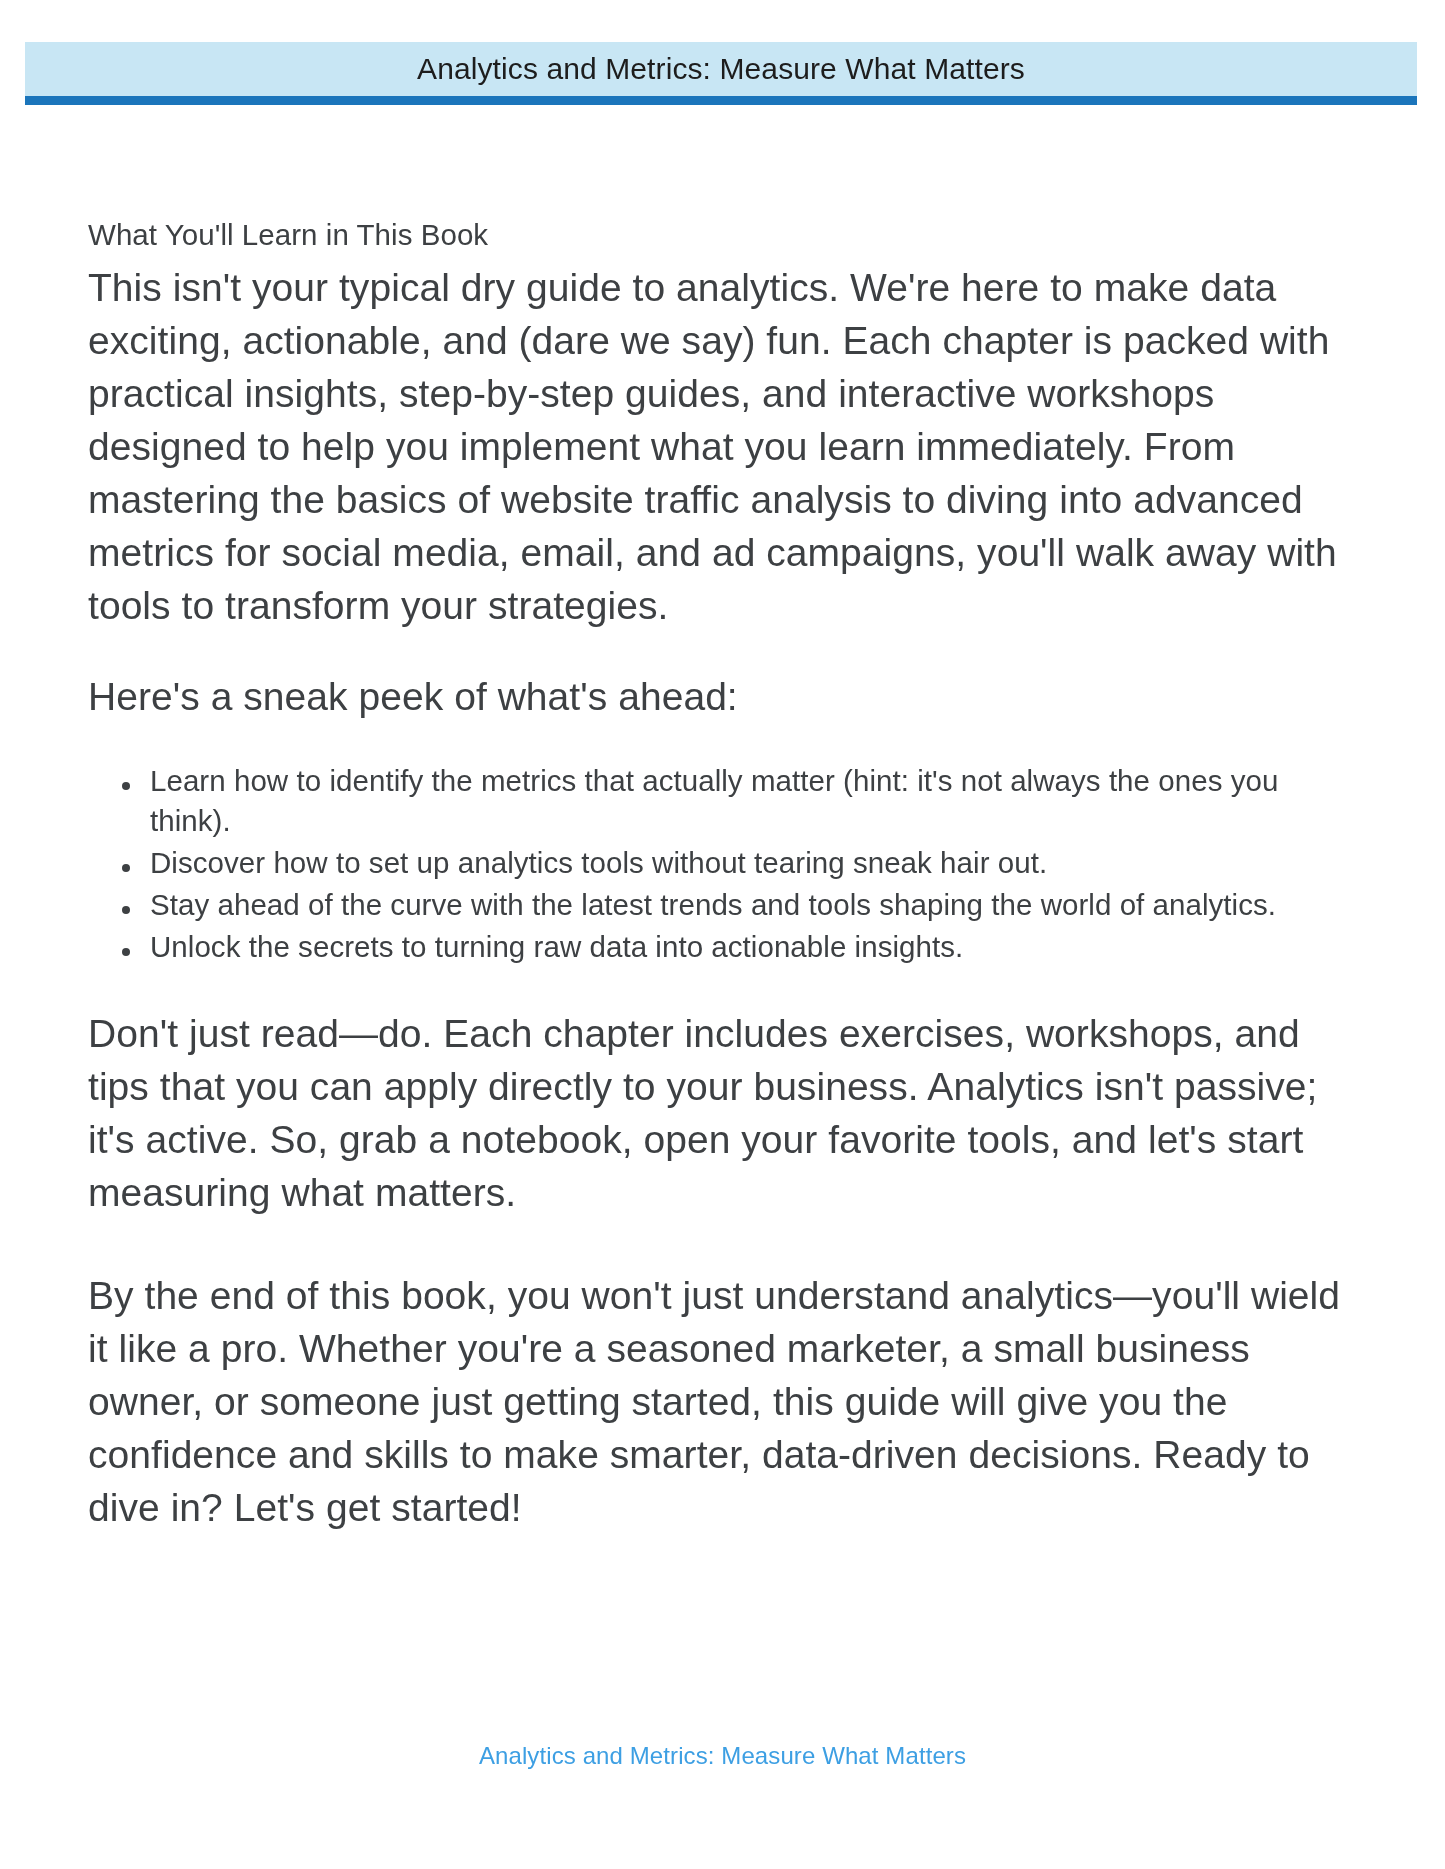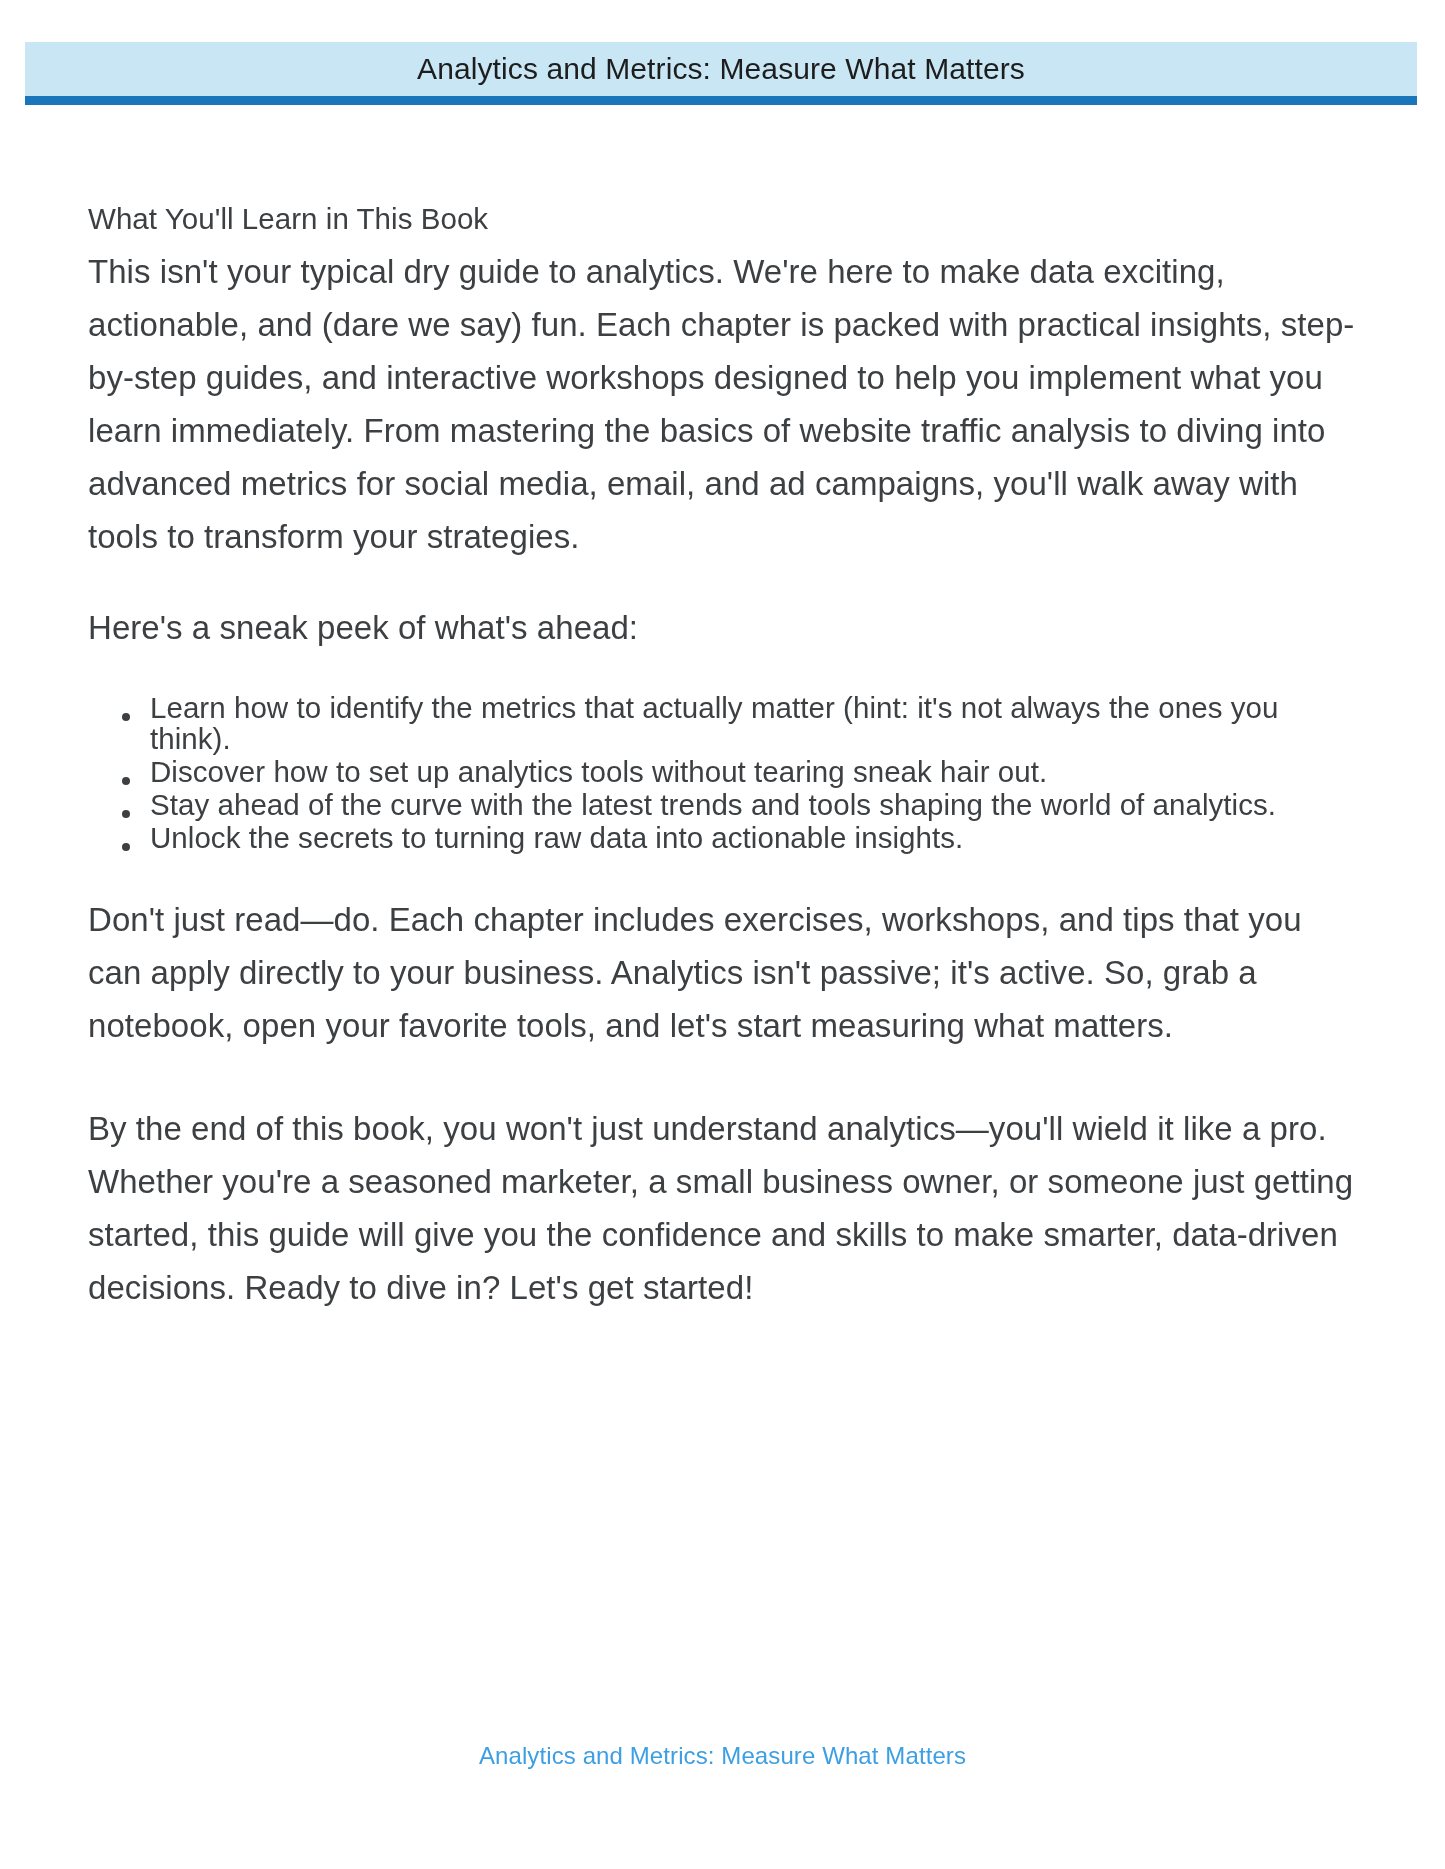--- a/index.html
+++ b/index.html
@@ -40,26 +40,26 @@
     top: 96px;
     width: 1392px;
     height: 9px;
     background: #1b75bb;
   }
 
   
   .content {
     position: absolute;
     left: 88px;
-    top: 192px;
+    top: 208px;
     width: 1270px;
   }
 
   .para {
-    font-size: 33px;
+    font-size: 39px;
     line-height: 53px;
     color: #3d4043;
     margin: 0;
     letter-spacing: 0.05px;
   }
 
   .heading-line {
     font-size: 29.5px;
     line-height: 53px;
     color: #3d4043;
@@ -71,21 +71,21 @@
   .spacer-md { height: 50px; }
 
   ul.bullets {
     margin: 0;
     padding: 0 0 0 62px;
     list-style: none;
   }
   ul.bullets li {
     position: relative;
     font-size: 29.5px;
-    line-height: 31px;
+    line-height: 40px;
     color: #3d4043;
     margin: 0 0 2px 0;
     letter-spacing: 0.05px;
   }
   ul.bullets li::before {
     content: "";
     position: absolute;
     left: -28px;
     top: 21px;
     width: 8px;

